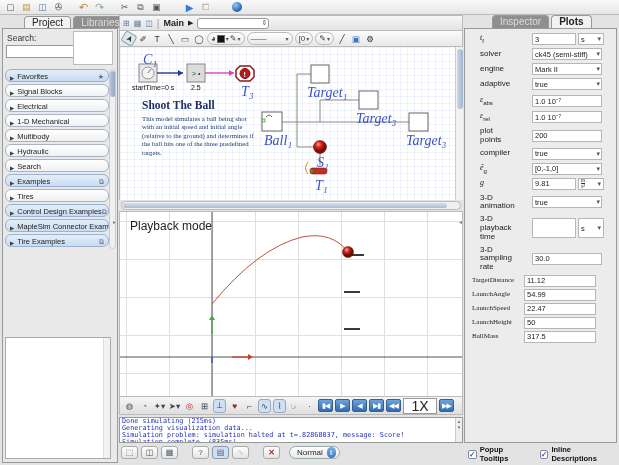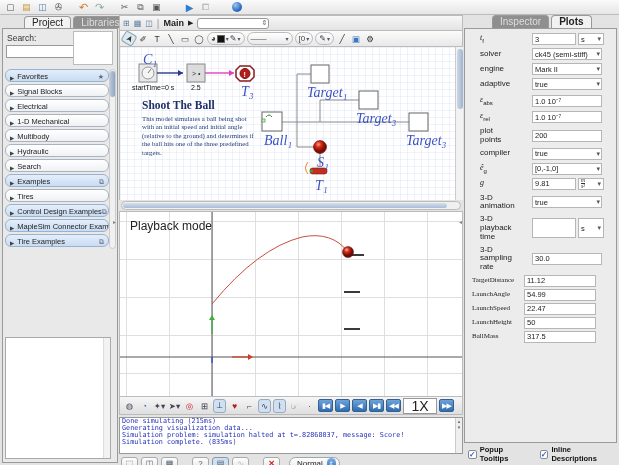--- a/index.html
+++ b/index.html
@@ -91,21 +91,21 @@
     background:linear-gradient(#f6f6f6,#dfdfdf); border:1px solid #bbb; border-top:none; }
   .pbtn { min-width:13px; height:14px; display:flex; align-items:center; justify-content:center;
     font-size:8.5px; color:#445; border-radius:3px; }
   .pbtn.sel { background:#cfe0f2; border:1px solid #9ab; }
   .tbtn { width:15px; height:13px; display:flex; align-items:center; justify-content:center;
     font-size:7px; color:#fff; border-radius:2px; border:1px solid #36618f;
     background:linear-gradient(#6ea3d8,#2f6db4); letter-spacing:-1px; }
   .speed-box { width:34px; height:16px; background:#fff; border:1px solid #999;
     font-size:14px; display:flex; align-items:center; justify-content:center; color:#222; }
 
-  .console { position:relative; height:37px; margin-top:2px; background:#fff; border:1px solid #999; overflow:hidden; }
+  .console { position:relative; height:26px; margin-top:2px; background:#fff; border:1px solid #999; overflow:hidden; }
   .console .line { font-family:"DejaVu Sans Mono", monospace; font-size:6.8px; line-height:1.02; color:#2431b8; white-space:nowrap; padding-left:2px; }
   .console .sb { position:absolute; right:0; top:0; bottom:0; width:7px; background:#eee; border-left:1px solid #ccc; font-size:5px; color:#667; text-align:center; }
 
   .bottom-toolbar { height:16px; display:flex; align-items:center; gap:3px; padding:0 2px; margin-top:1px; }
   .bbtn { width:17px; height:13px; display:flex; align-items:center; justify-content:center;
     border:1px solid #aaa; border-radius:3px; background:linear-gradient(#fff,#e4e4e4); font-size:8px; color:#456; }
   .bbtn.sel { background:#cfe0f2; border-color:#89a; }
   .bbtn.dis { color:#bbb; }
   .bbtn.red { color:#c22; font-weight:bold; }
   .normal-combo { margin-left:6px; height:13px; display:flex; align-items:center; border:1px solid #9aa;

